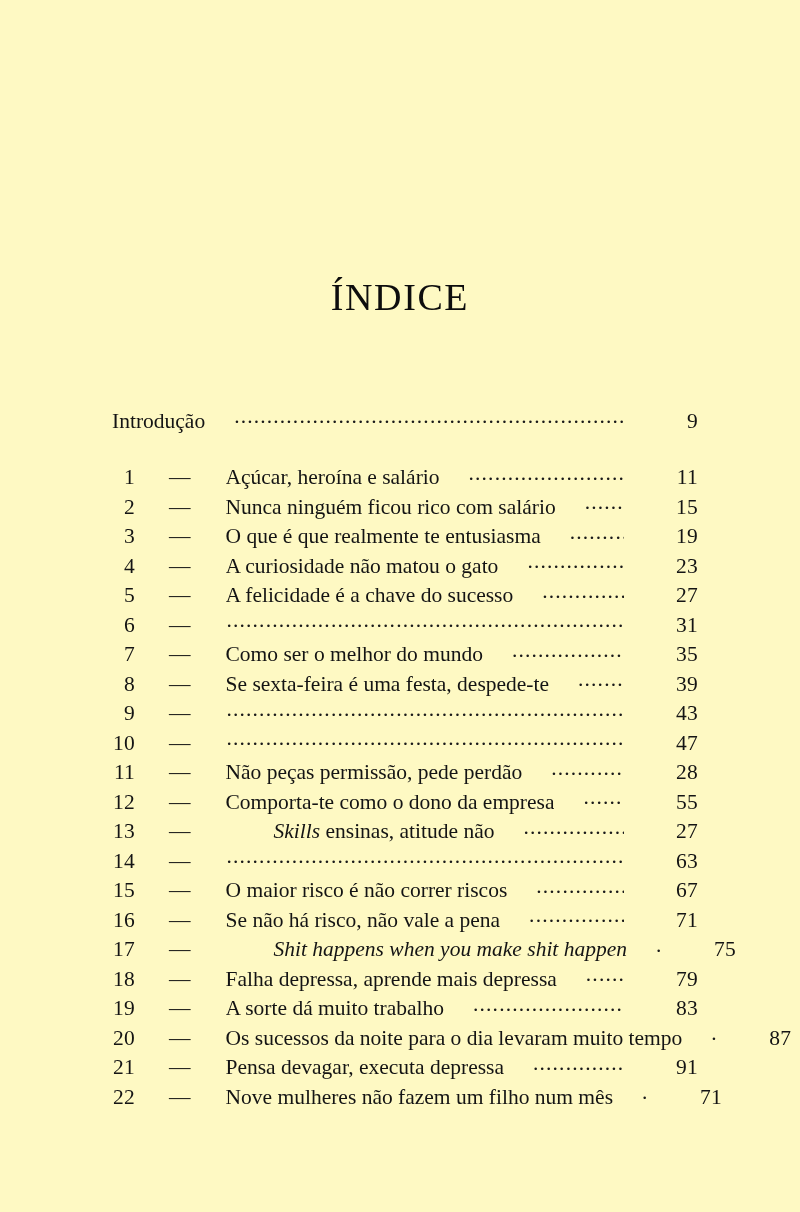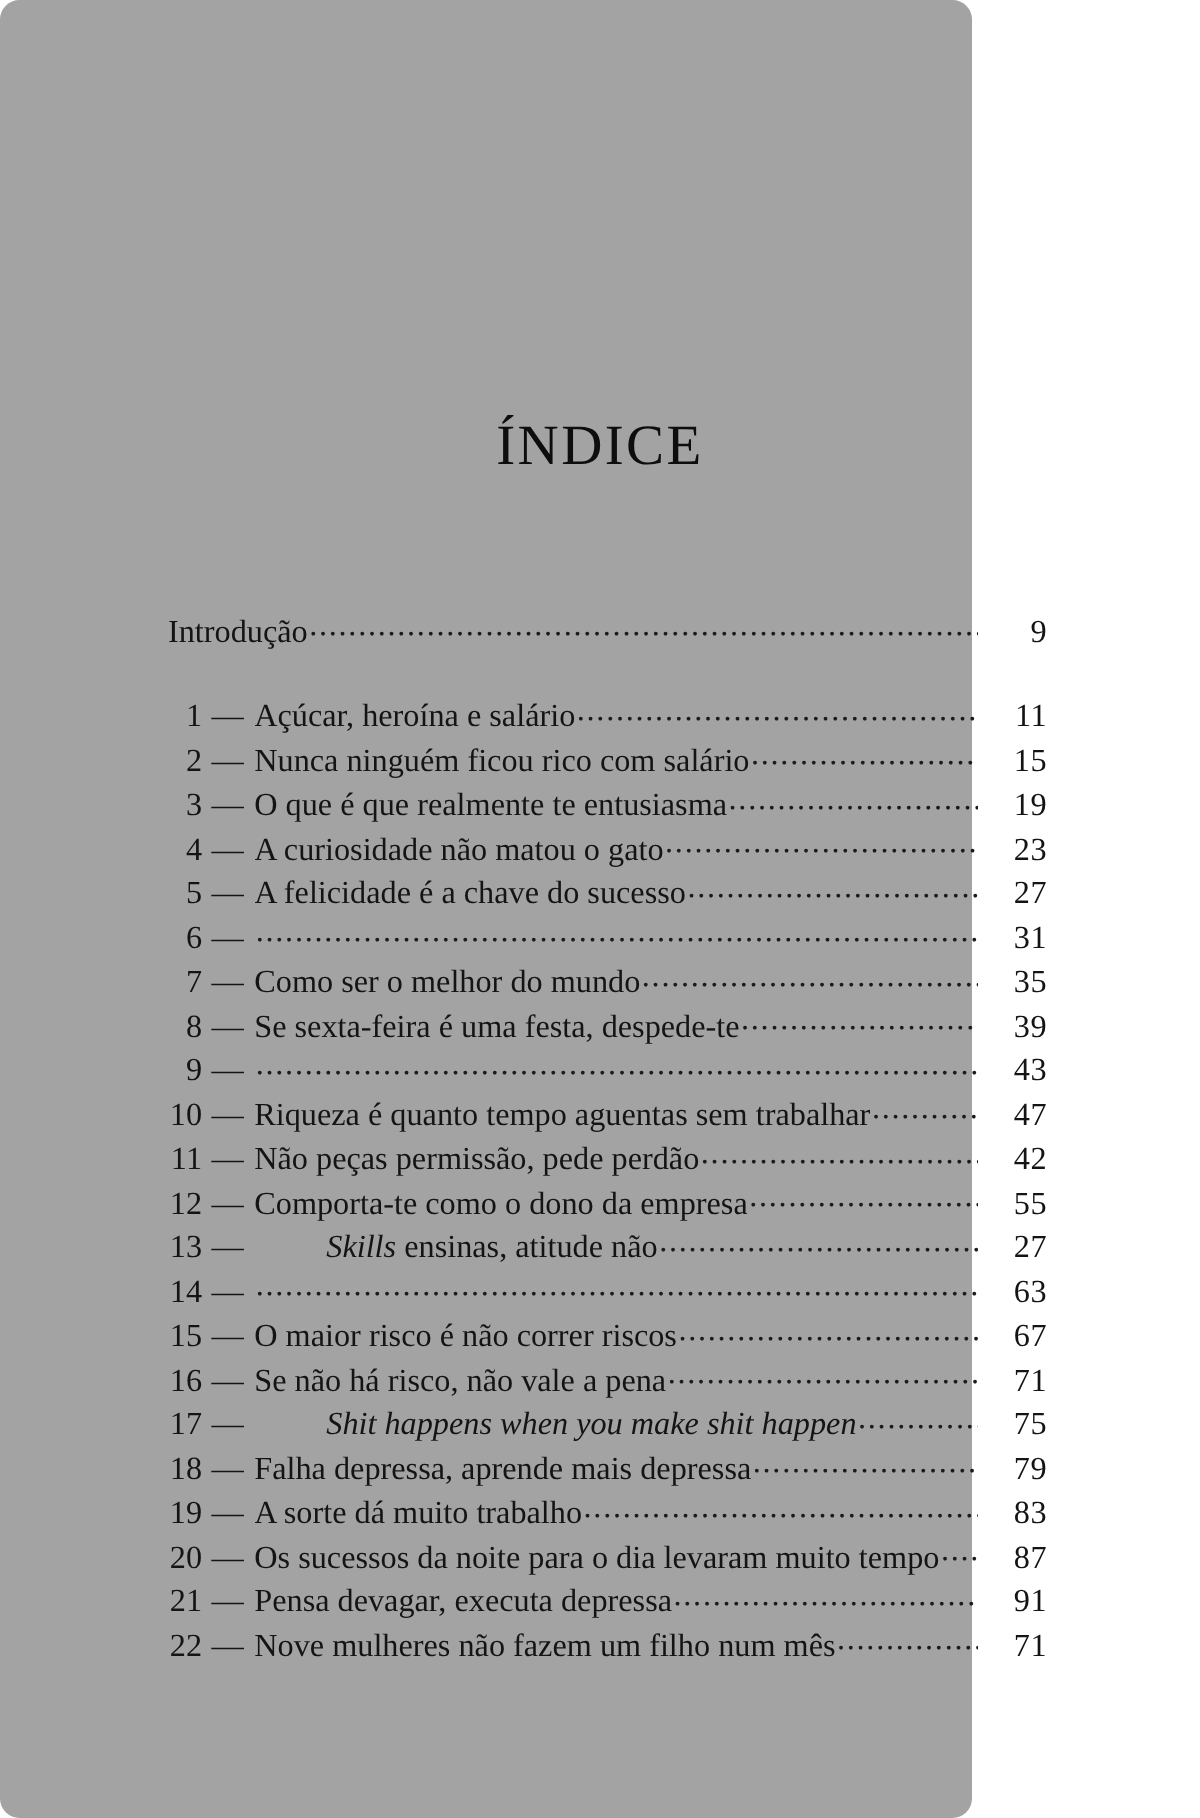--- a/index.html
+++ b/index.html
@@ -13,25 +13,24 @@
     width: 800px;
     height: 1212px;
     overflow: hidden;
     font-family: "Liberation Serif", "DejaVu Serif", serif;
     color: #141414;
     -webkit-font-smoothing: antialiased;
   }
 
   .page {
     position: relative;
-    width: 648px;
+    width: 800px;
     height: 1212px;
-    background: #a3a3a3;
+    background: #fef9c3;
     box-sizing: border-box;
-    border-radius: 13px;
   }
 
   
   .page-title {
     position: absolute;
     top: 248px;
     left: 0;
     width: 800px;
     text-align: center;
     font-size: 38px;
@@ -49,20 +48,21 @@
     width: 586px;
   }
 
   .toc-entry {
     display: flex;
     align-items: baseline;
     width: 100%;
     font-size: 21.5px;
     line-height: 29px;
     white-space: nowrap;
+    gap: 28px;
   }
 
   .toc-entry.intro {
     margin-bottom: 27px;
   }
 
   
   .entry-num {
     flex: 0 0 auto;
     width: 23px;
@@ -196,30 +196,29 @@
         </div>
         <div class="toc-entry">
           <span class="entry-num">9</span>
           <span class="entry-dash">—</span>
           <span class="entry-leader"></span>
           <span class="entry-page">43</span>
         </div>
         <div class="toc-entry">
           <span class="entry-num">10</span>
           <span class="entry-dash">—</span>
-          <span class="entry-label"><span>Riqueza é quanto tempo aguentas sem trabalhar</span></span>
           <span class="entry-leader"></span>
           <span class="entry-page">47</span>
         </div>
         <div class="toc-entry">
           <span class="entry-num">11</span>
           <span class="entry-dash">—</span>
           <span class="entry-label"><span>Não peças permissão, pede perdão</span></span>
           <span class="entry-leader"></span>
-          <span class="entry-page">42</span>
+          <span class="entry-page">28</span>
         </div>
         <div class="toc-entry">
           <span class="entry-num">12</span>
           <span class="entry-dash">—</span>
           <span class="entry-label"><span>Comporta-te como o dono da empresa</span></span>
           <span class="entry-leader"></span>
           <span class="entry-page">55</span>
         </div>
         <div class="toc-entry">
           <span class="entry-num">13</span>

